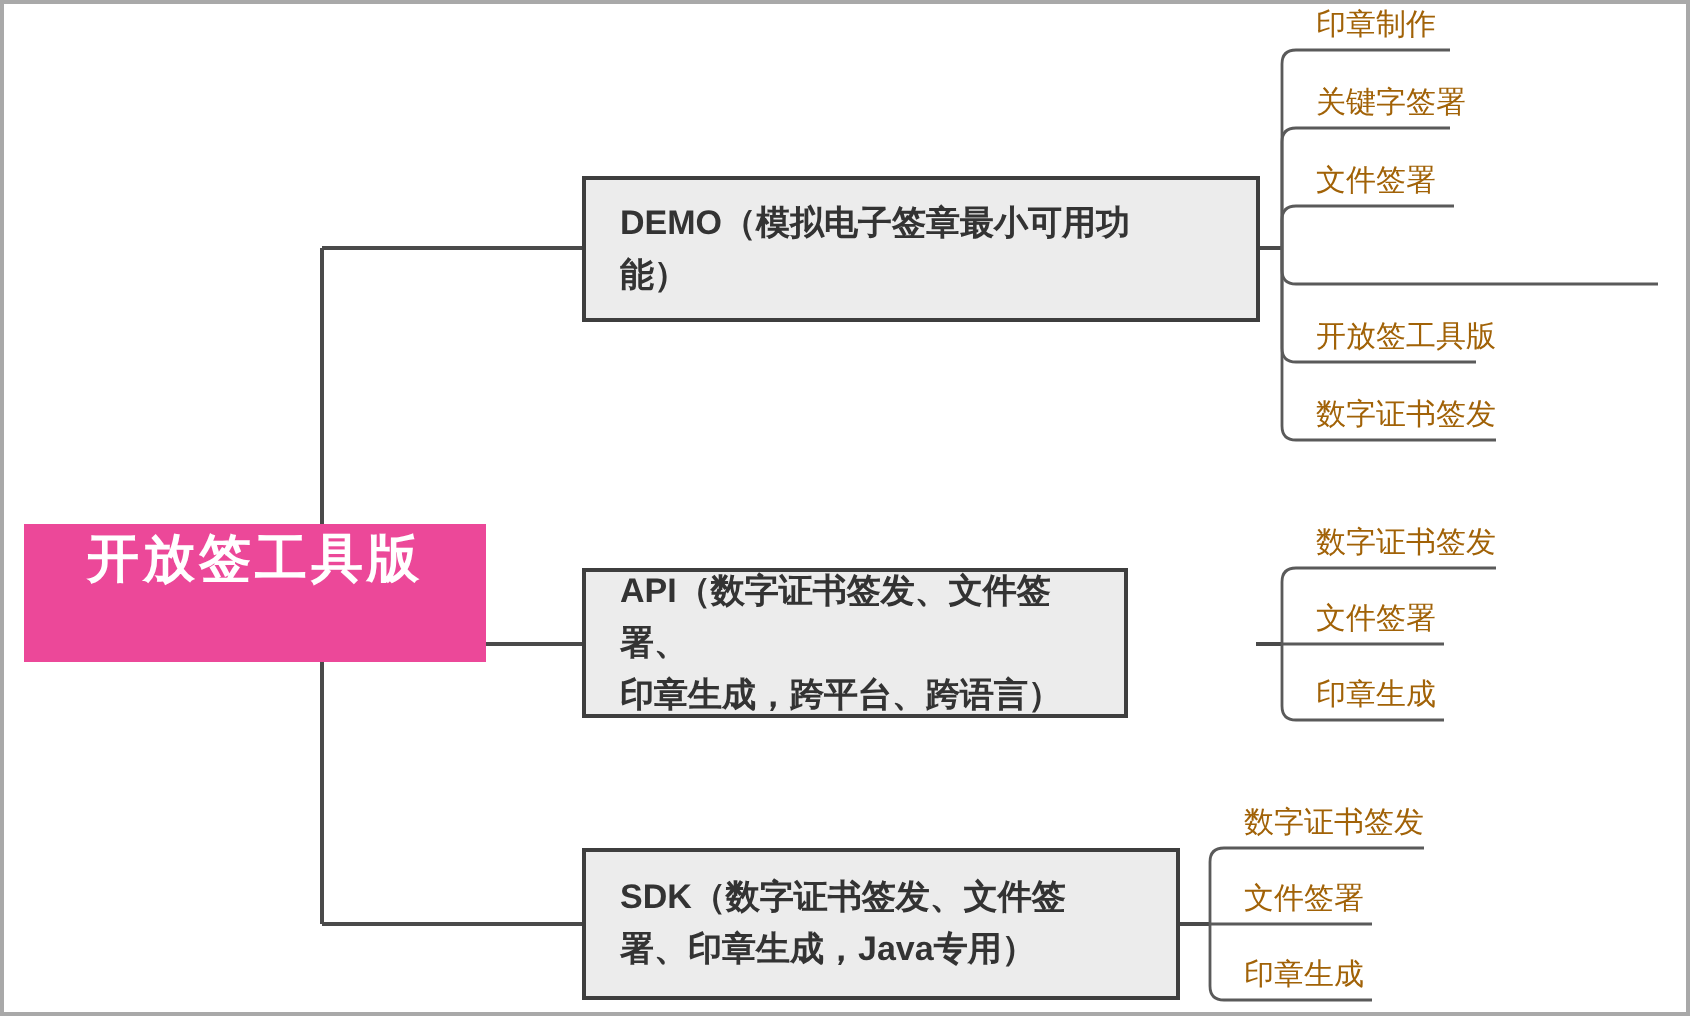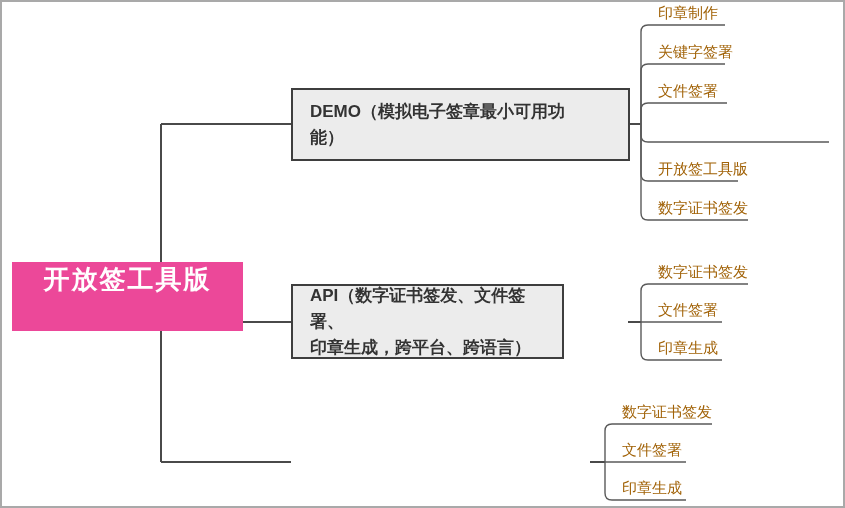--- a/index.html
+++ b/index.html
@@ -69,20 +69,24 @@
   </div>
 
   <div class="node branch branch-demo">
     <span>DEMO（模拟电子签章最小可用功
 能）</span>
   </div>
   <div class="node branch branch-api">
     <span>API（数字证书签发、文件签署、
 印章生成，跨平台、跨语言）</span>
   </div>
+  <div class="node branch branch-sdk">
+    <span>SDK（数字证书签发、文件签
+署、印章生成，Java专用）</span>
+  </div>
 
   <div class="leaf" style="left:656px;top:2px"><span>印章制作</span></div>
   <div class="leaf" style="left:656px;top:41px"><span>关键字签署</span></div>
   <div class="leaf" style="left:656px;top:80px"><span>文件签署</span></div>
   <div class="leaf" style="left:656px;top:158px"><span>开放签工具版</span></div>
   <div class="leaf" style="left:656px;top:197px"><span>数字证书签发</span></div>
 
   <div class="leaf" style="left:656px;top:261px"><span>数字证书签发</span></div>
   <div class="leaf" style="left:656px;top:299px"><span>文件签署</span></div>
   <div class="leaf" style="left:656px;top:337px"><span>印章生成</span></div>

